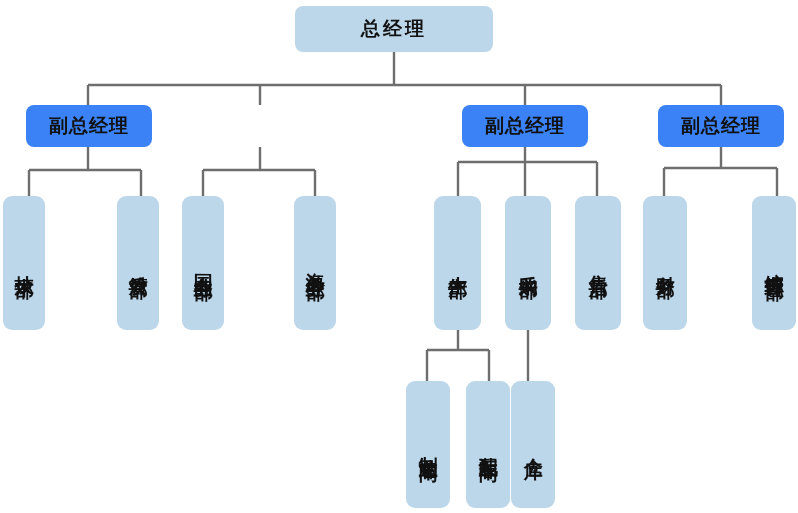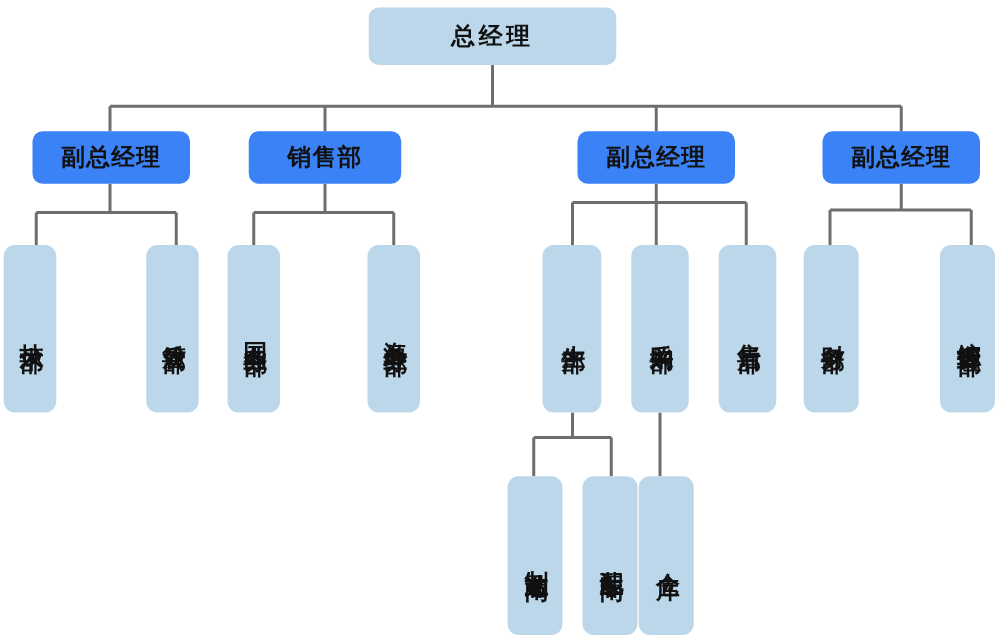--- a/index.html
+++ b/index.html
@@ -88,21 +88,20 @@
       <path d="M427,350 L427,381"></path>
       <path d="M489,350 L489,381"></path>
 
       <path d="M528,330 L528,381"></path>
     </g>
   </svg>
 
   <div class="node horiz blue root" style="left:295px;top:6px;width:198px;height:46px;">总经理</div>
 
   <div class="node horiz gray" style="left:26px;top:105px;width:126px;height:42px;">副总经理</div>
-  <div class="node horiz gray" style="left:199px;top:105px;width:122px;height:42px;">销售部</div>
   <div class="node horiz gray" style="left:462px;top:105px;width:126px;height:42px;">副总经理</div>
   <div class="node horiz gray" style="left:658px;top:105px;width:126px;height:42px;">副总经理</div>
 
   <div class="node vert blue" style="left:3px;top:196px;width:42px;height:134px;">技术部</div>
   <div class="node vert blue" style="left:117px;top:196px;width:42px;height:134px;">质管部</div>
 
   <div class="node vert blue" style="left:182px;top:196px;width:42px;height:134px;">国内业务部</div>
   <div class="node vert blue" style="left:294px;top:196px;width:42px;height:134px;">海外业务部</div>
 
   <div class="node vert blue" style="left:434px;top:196px;width:47px;height:134px;">生产部</div>

